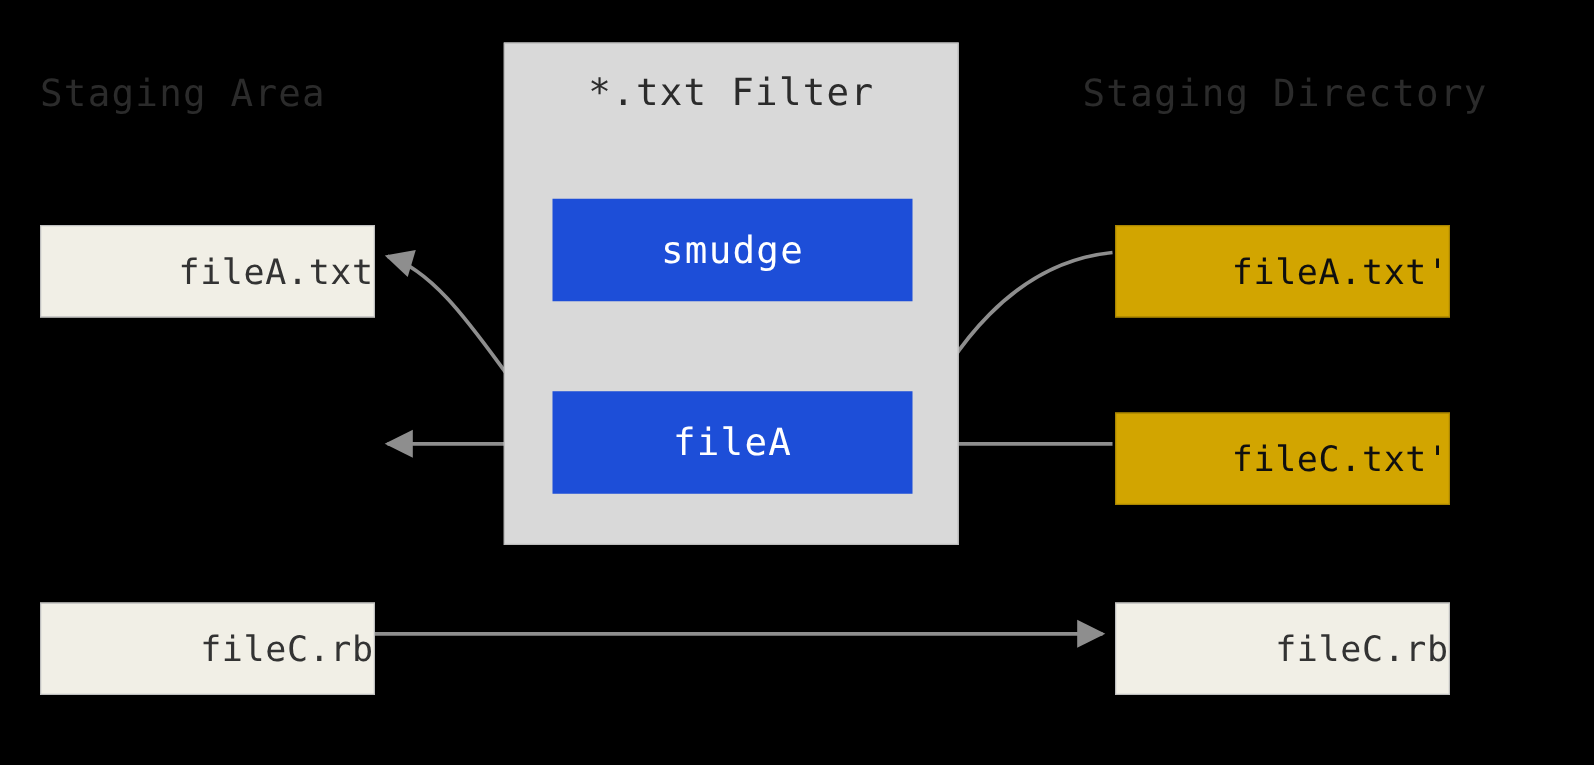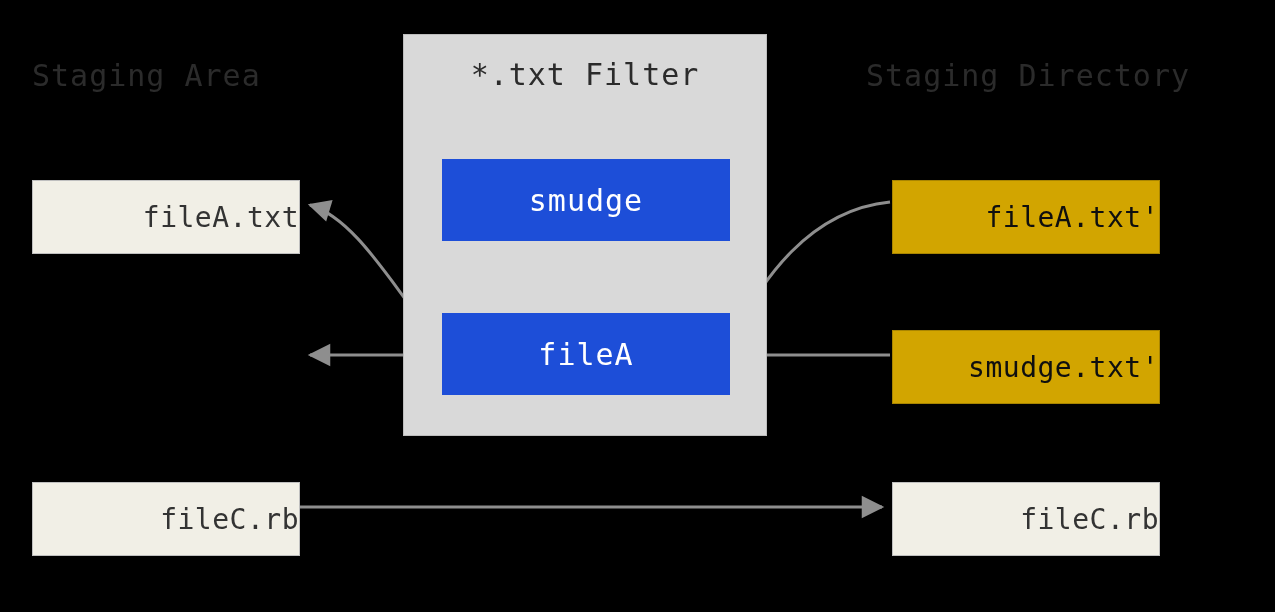--- a/index.html
+++ b/index.html
@@ -127,19 +127,19 @@
     <span>fileA.txt</span>
   </div>
   <div class="box beige" style="left:32px; top:470px;">
     <span>fileC.rb</span>
   </div>
 
   <div class="box mustard" style="left:892px; top:168px;">
     <span>fileA.txt'</span>
   </div>
   <div class="box mustard" style="left:892px; top:318px;">
-    <span>smudge.txt'</span>
+    <span>fileC.txt'</span>
   </div>
   <div class="box beige" style="left:892px; top:470px;">
     <span>fileC.rb</span>
   </div>
 
 </div>
 
 </body></html>

